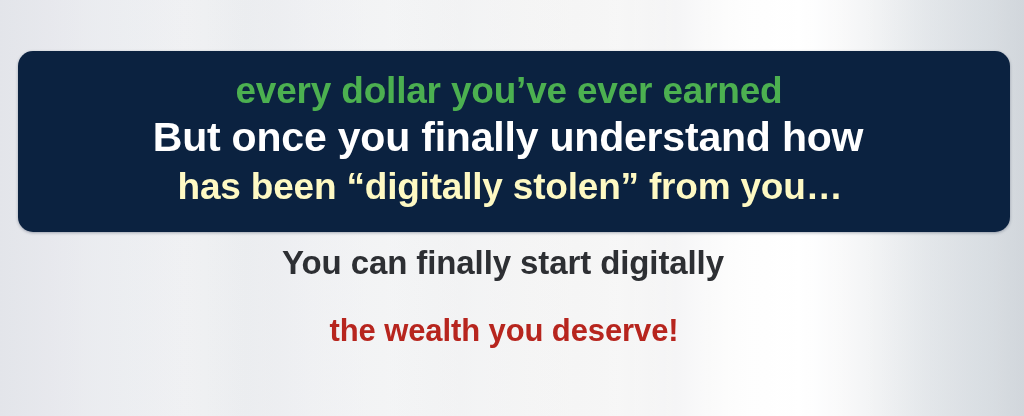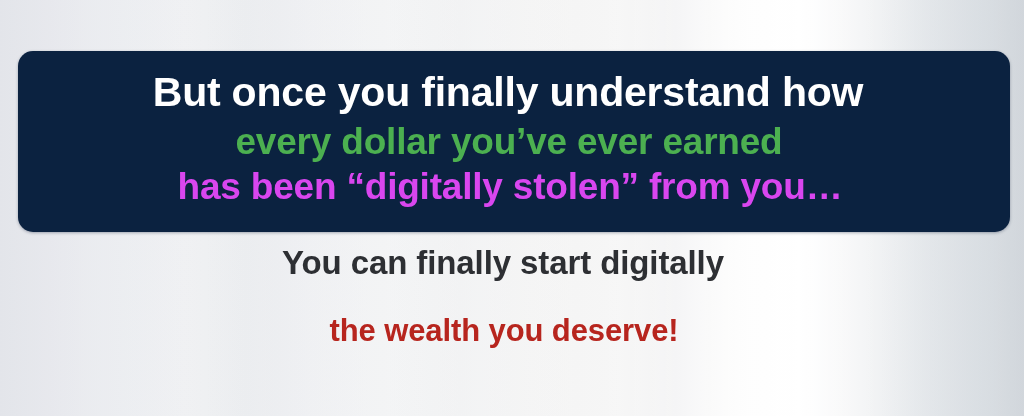--- a/index.html
+++ b/index.html
@@ -96,21 +96,21 @@
     margin-bottom: 10px;
     padding-right: 12px;
   }
   .hl-line-2 {
     color: #4cb050;
     font-size: 37px;
     margin-bottom: 8px;
     padding-right: 10px;
   }
   .hl-line-3 {
-    color: #d946ef;
+    color: #fef9c3;
     font-size: 37px;
     padding-right: 8px;
   }
 
   
   .sub-block {
     position: absolute;
     left: 0;
     top: 246px;
     width: 1024px;
@@ -136,22 +136,22 @@
     margin-top: 36px;
     padding-right: 16px;
   }
 </style>
 </head>
 <body>
 
 <div class="slide">
 
   <div class="headline-panel">
+    <div class="hl-line hl-line-2">every dollar you’ve ever earned</div>
     <div class="hl-line hl-line-1">But once you finally understand how</div>
-    <div class="hl-line hl-line-2">every dollar you’ve ever earned</div>
     <div class="hl-line hl-line-3">has been “digitally stolen” from you…</div>
   </div>
 
   <div class="sub-block">
     <div class="sub-line sub-line-1">You can finally start digitally</div>
     <div class="sub-line sub-line-2">the wealth you deserve!</div>
   </div>
 
 </div>
 

